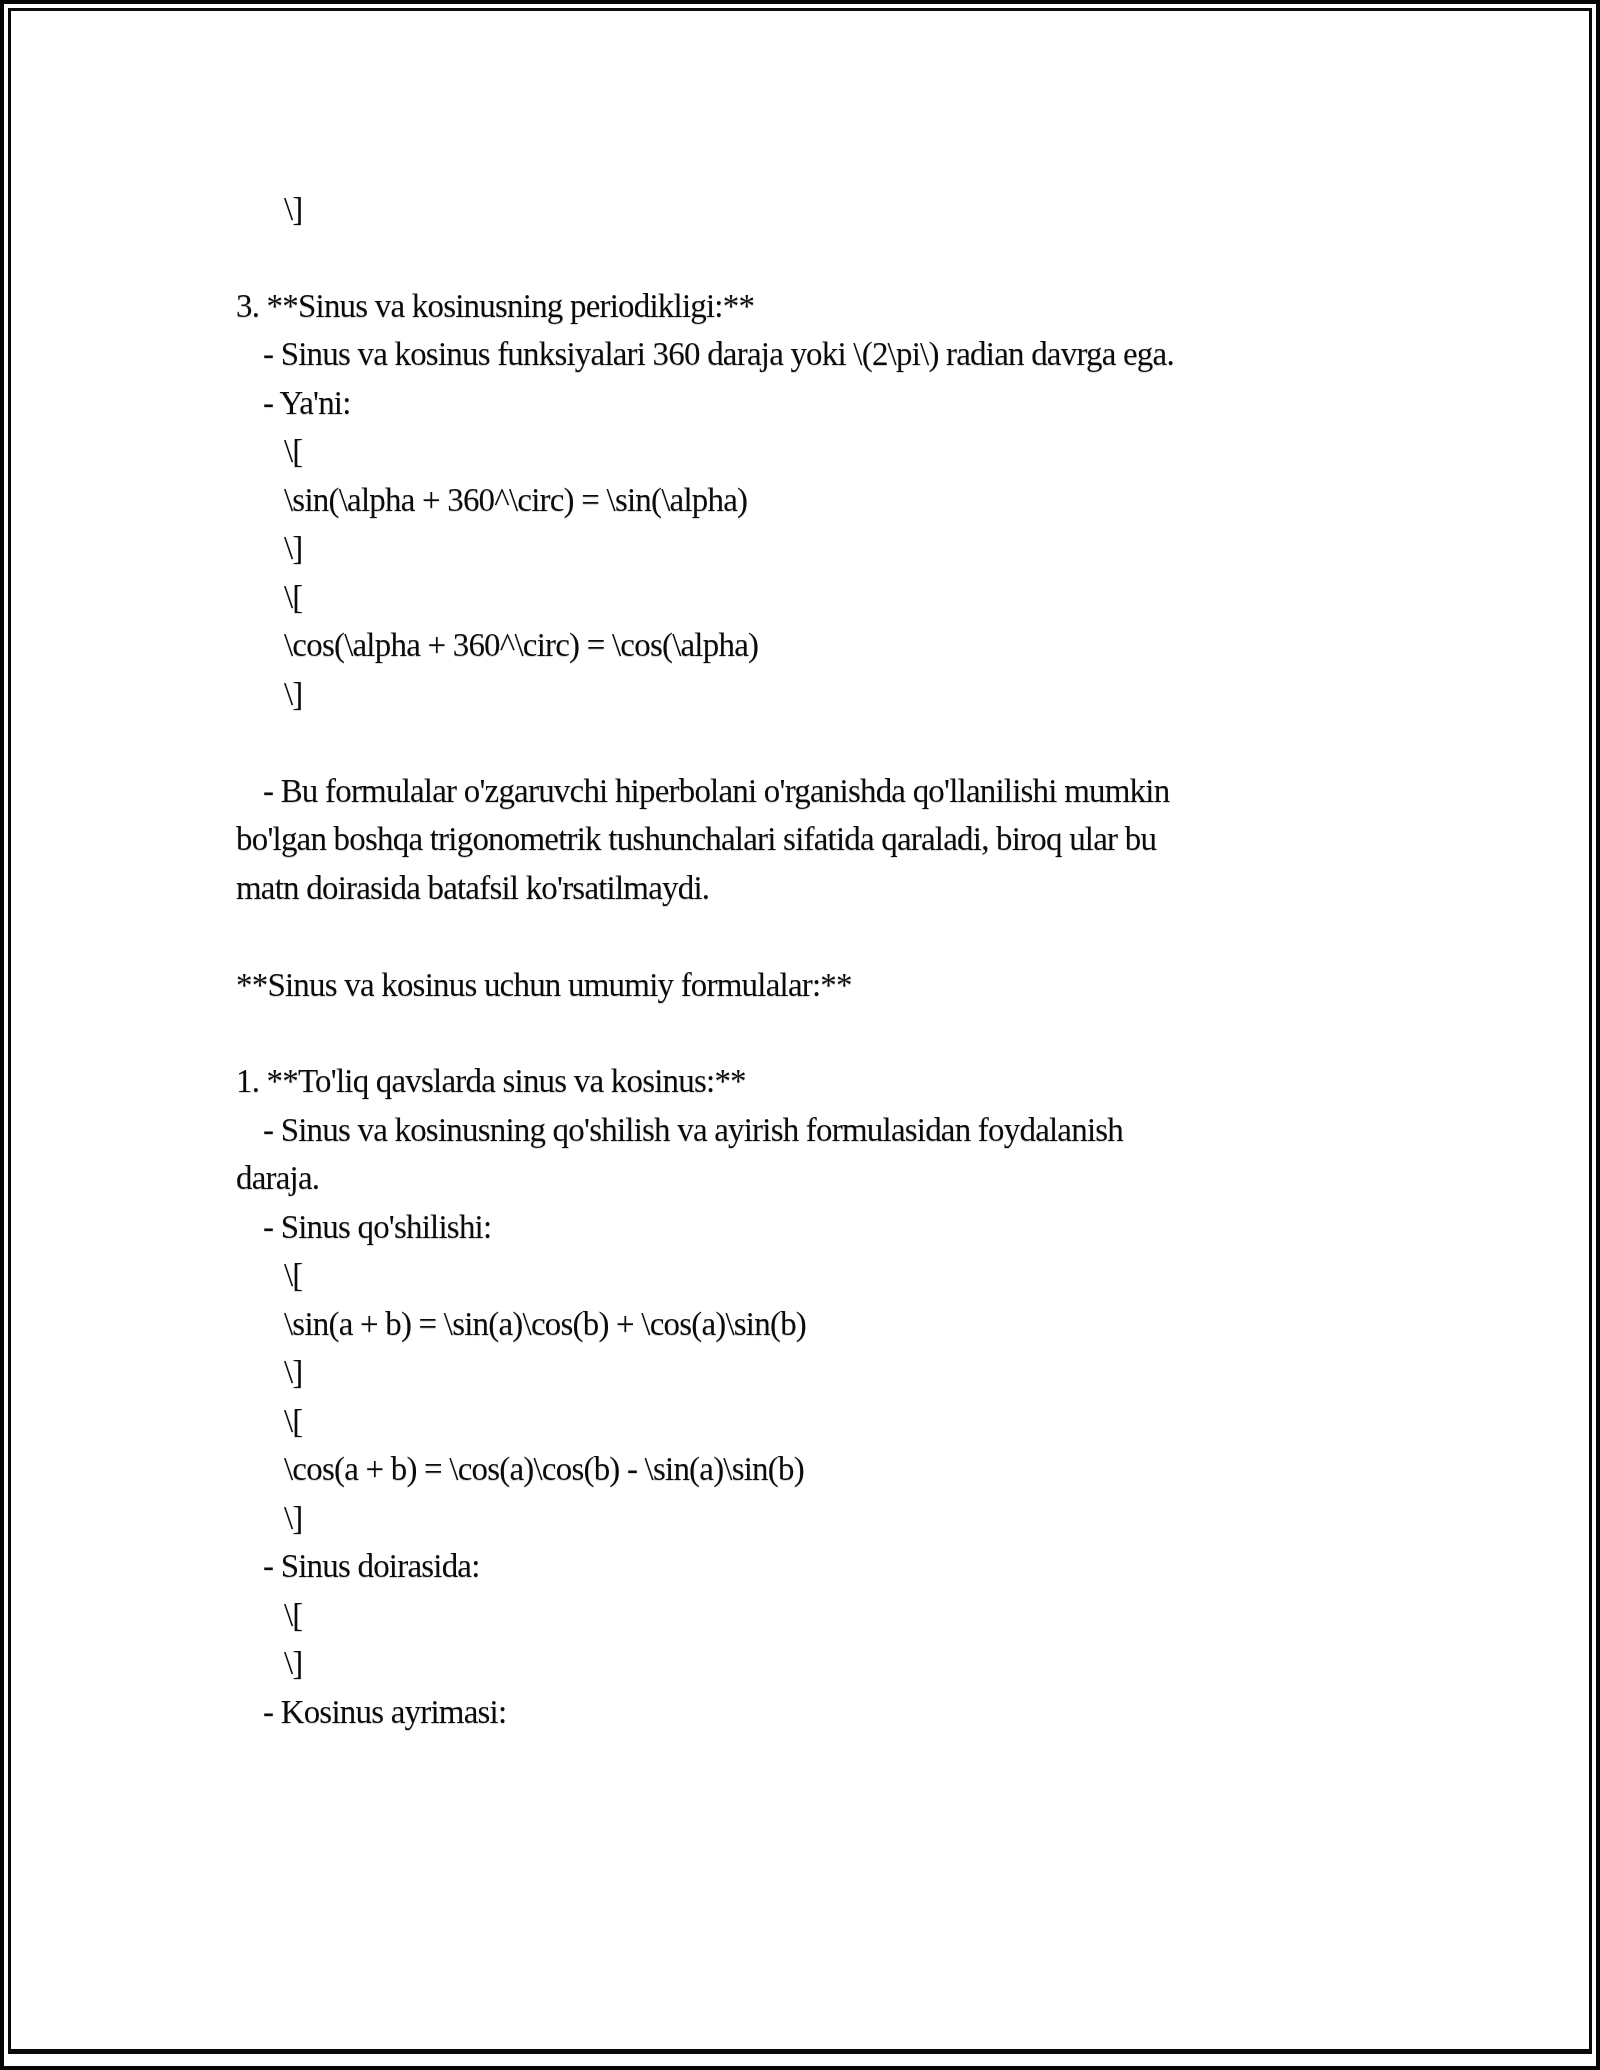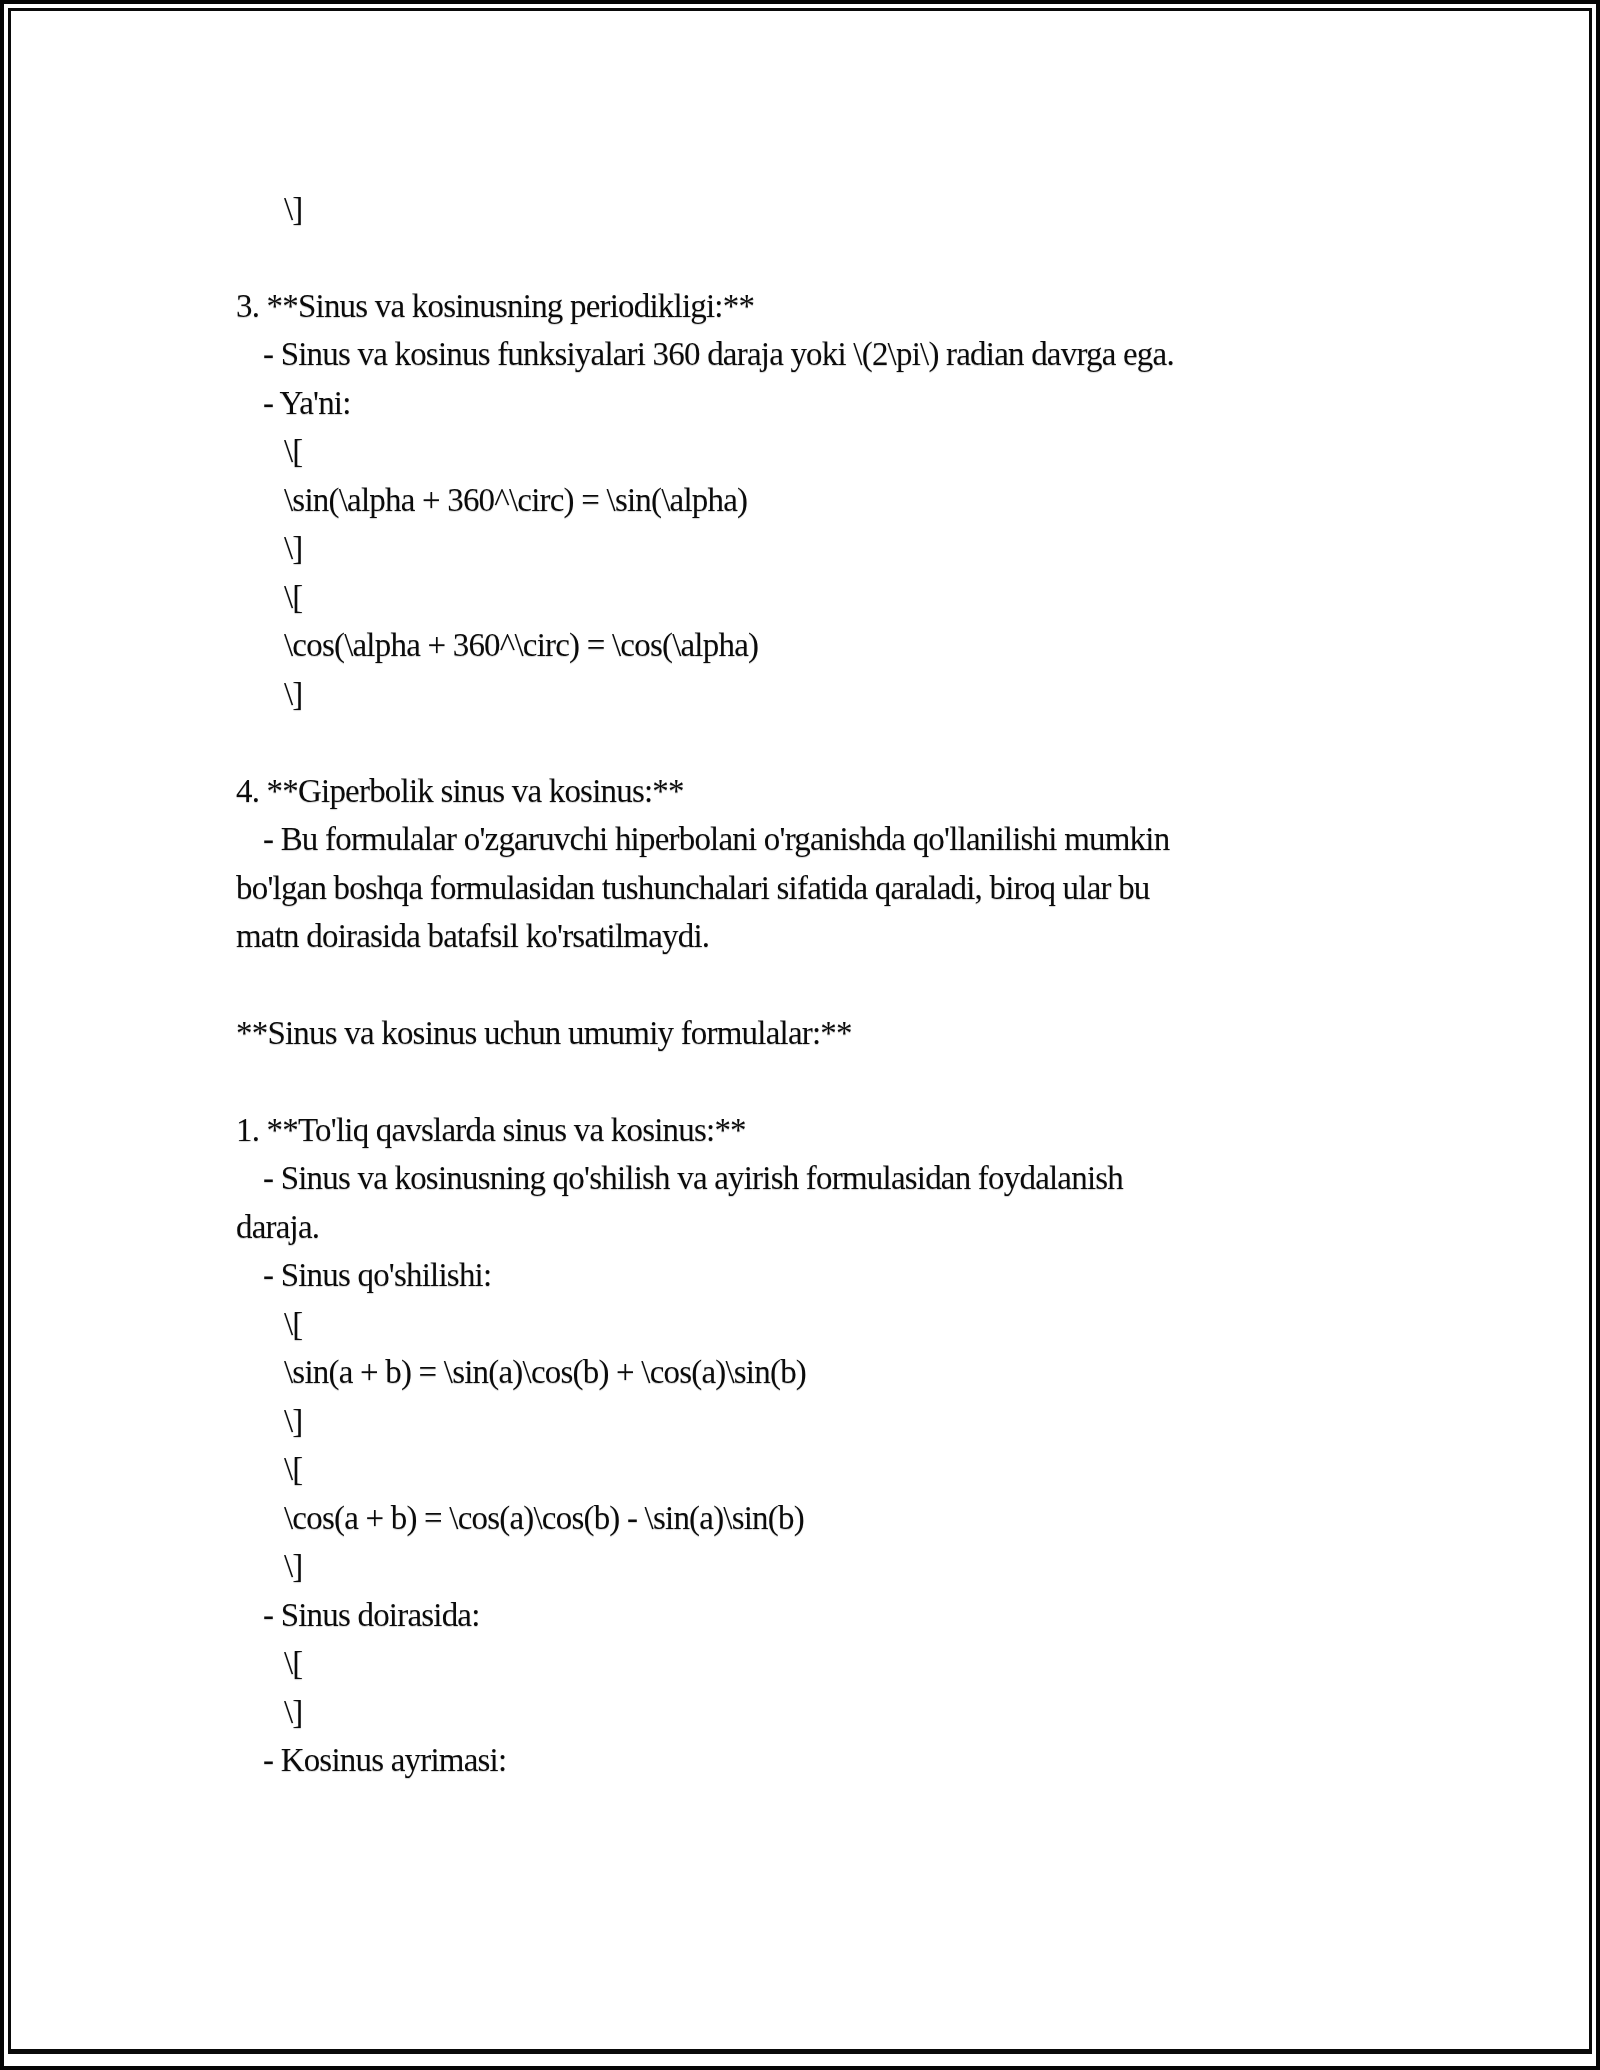--- a/index.html
+++ b/index.html
@@ -59,23 +59,22 @@
         <div class="ln base">3. **Sinus va kosinusning periodikligi:**</div>
         <div class="ln dash">- Sinus va kosinus funksiyalari 360 daraja yoki \(2\pi\) radian davrga ega.</div>
         <div class="ln dash">- Ya'ni:</div>
         <div class="ln formula">\[</div>
         <div class="ln formula">\sin(\alpha + 360^\circ) = \sin(\alpha)</div>
         <div class="ln formula">\]</div>
         <div class="ln formula">\[</div>
         <div class="ln formula">\cos(\alpha + 360^\circ) = \cos(\alpha)</div>
         <div class="ln formula">\]</div>
         <div class="ln base"></div>
-        <div class="ln base">4. **Giperbolik sinus va kosinus:**</div>
         <div class="ln dash">- Bu formulalar o'zgaruvchi hiperbolani o'rganishda qo'llanilishi mumkin</div>
-        <div class="ln base">bo'lgan boshqa formulasidan tushunchalari sifatida qaraladi, biroq ular bu</div>
+        <div class="ln base">bo'lgan boshqa trigonometrik tushunchalari sifatida qaraladi, biroq ular bu</div>
         <div class="ln base">matn doirasida batafsil ko'rsatilmaydi.</div>
         <div class="ln base"></div>
         <div class="ln base">**Sinus va kosinus uchun umumiy formulalar:**</div>
         <div class="ln base"></div>
         <div class="ln base">1. **To'liq qavslarda sinus va kosinus:**</div>
         <div class="ln dash">- Sinus va kosinusning qo'shilish va ayirish formulasidan foydalanish</div>
         <div class="ln base">daraja.</div>
         <div class="ln dash">- Sinus qo'shilishi:</div>
         <div class="ln formula">\[</div>
         <div class="ln formula">\sin(a + b) = \sin(a)\cos(b) + \cos(a)\sin(b)</div>

